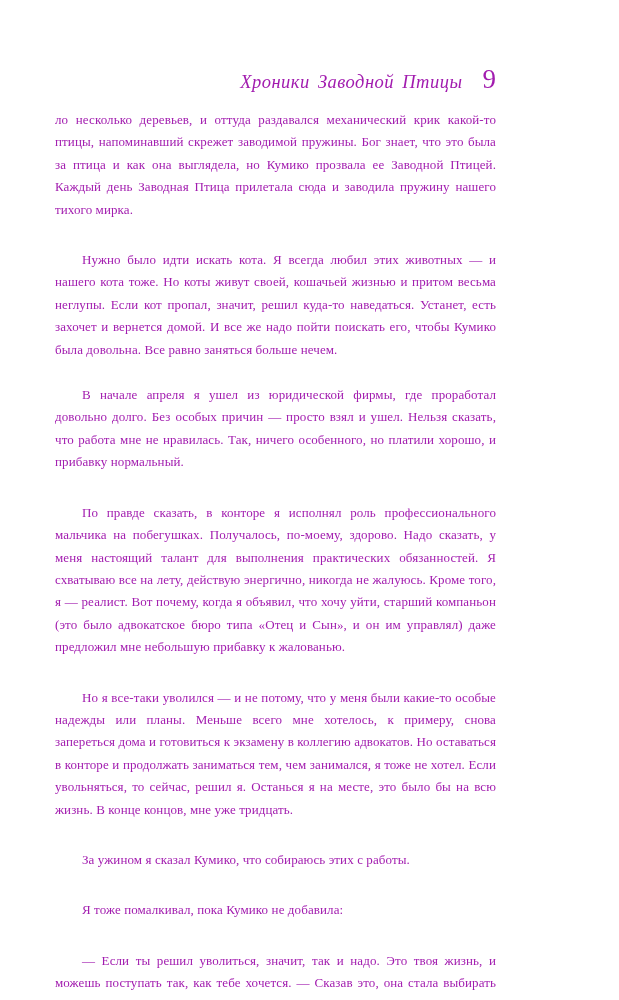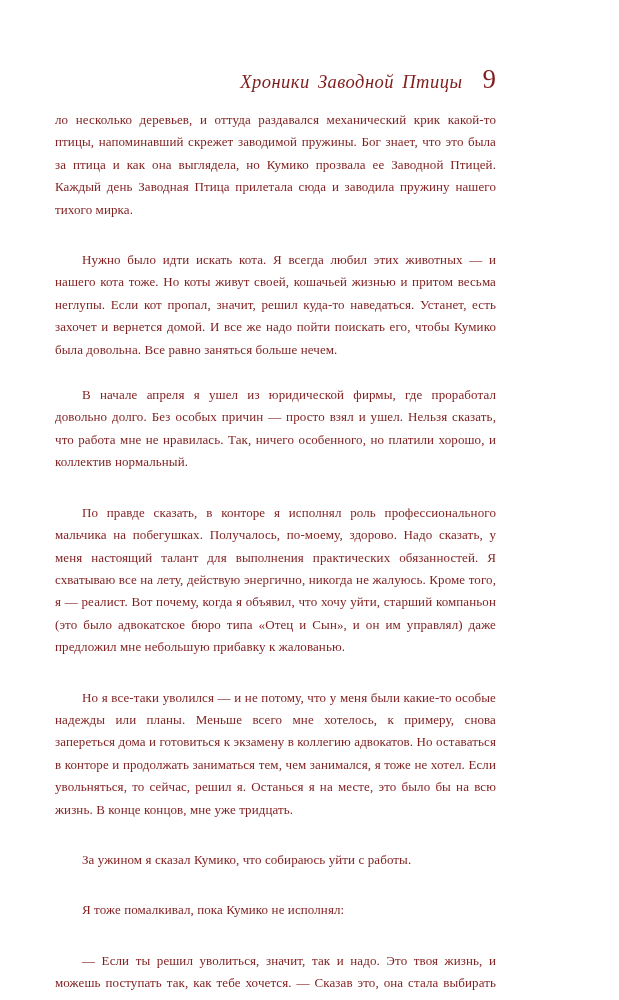--- a/index.html
+++ b/index.html
@@ -8,21 +8,21 @@
     background: #ffffff;
   }
   .page {
     position: relative;
     width: 550px;
     height: 1000px;
     background: #ffffff;
     box-sizing: border-box;
     padding: 66px 54px 0 55px;
     font-family: "Liberation Serif", serif;
-    color: #7f1d1d;
+    color: #a21caf;
     overflow: hidden;
   }
   .running-header {
     display: flex;
     justify-content: flex-end;
     align-items: baseline;
     gap: 20px;
     margin-bottom: 16px;
   }
   .running-title {
@@ -56,21 +56,21 @@
 <div class="page">
 
   <div class="running-header">
     <span class="running-title">Хроники Заводной Птицы</span>
     <span class="page-number">9</span>
   </div>
 
   <div class="body-text">
     <p>ло несколько деревьев, и оттуда раздавался механический крик какой-то птицы, напоминавший скрежет заводимой пружины. Бог знает, что это была за птица и как она выглядела, но Кумико прозвала ее Заводной Птицей. Каждый день Заводная Птица прилетала сюда и заводила пружину нашего тихого мирка.</p>
     <p class="indent">Нужно было идти искать кота. Я всегда любил этих животных — и нашего кота тоже. Но коты живут своей, кошачьей жизнью и притом весьма неглупы. Если кот пропал, значит, решил куда-то наведаться. Устанет, есть захочет и вернется домой. И все же надо пойти поискать его, чтобы Кумико была довольна. Все равно заняться больше нечем.</p>
-    <p class="indent section-break">В начале апреля я ушел из юридической фирмы, где проработал довольно долго. Без особых причин — просто взял и ушел. Нельзя сказать, что работа мне не нравилась. Так, ничего особенного, но платили хорошо, и коллектив нормальный.</p>
+    <p class="indent section-break">В начале апреля я ушел из юридической фирмы, где проработал довольно долго. Без особых причин — просто взял и ушел. Нельзя сказать, что работа мне не нравилась. Так, ничего особенного, но платили хорошо, и прибавку нормальный.</p>
     <p class="indent">По правде сказать, в конторе я исполнял роль профессионального мальчика на побегушках. Получалось, по-моему, здорово. Надо сказать, у меня настоящий талант для выполнения практических обязанностей. Я схватываю все на лету, действую энергично, никогда не жалуюсь. Кроме того, я — реалист. Вот почему, когда я объявил, что хочу уйти, старший компаньон (это было адвокатское бюро типа «Отец и Сын», и он им управлял) даже предложил мне небольшую прибавку к жалованью.</p>
     <p class="indent">Но я все-таки уволился — и не потому, что у меня были какие-то особые надежды или планы. Меньше всего мне хотелось, к примеру, снова запереться дома и готовиться к экзамену в коллегию адвокатов. Но оставаться в конторе и продолжать заниматься тем, чем занимался, я тоже не хотел. Если увольняться, то сейчас, решил я. Останься я на месте, это было бы на всю жизнь. В конце концов, мне уже тридцать.</p>
-    <p class="indent">За ужином я сказал Кумико, что собираюсь уйти с работы.</p>
-    <p class="indent">Я тоже помалкивал, пока Кумико не исполнял:</p>
+    <p class="indent">За ужином я сказал Кумико, что собираюсь этих с работы.</p>
+    <p class="indent">Я тоже помалкивал, пока Кумико не добавила:</p>
     <p class="indent">— Если ты решил уволиться, значит, так и надо. Это твоя жизнь, и можешь поступать так, как тебе хочется. — Сказав это, она стала выбирать палочками кости из рыбы и складывать их на край тарелки.</p>
   </div>
 
 </div>
 
 </body></html>

